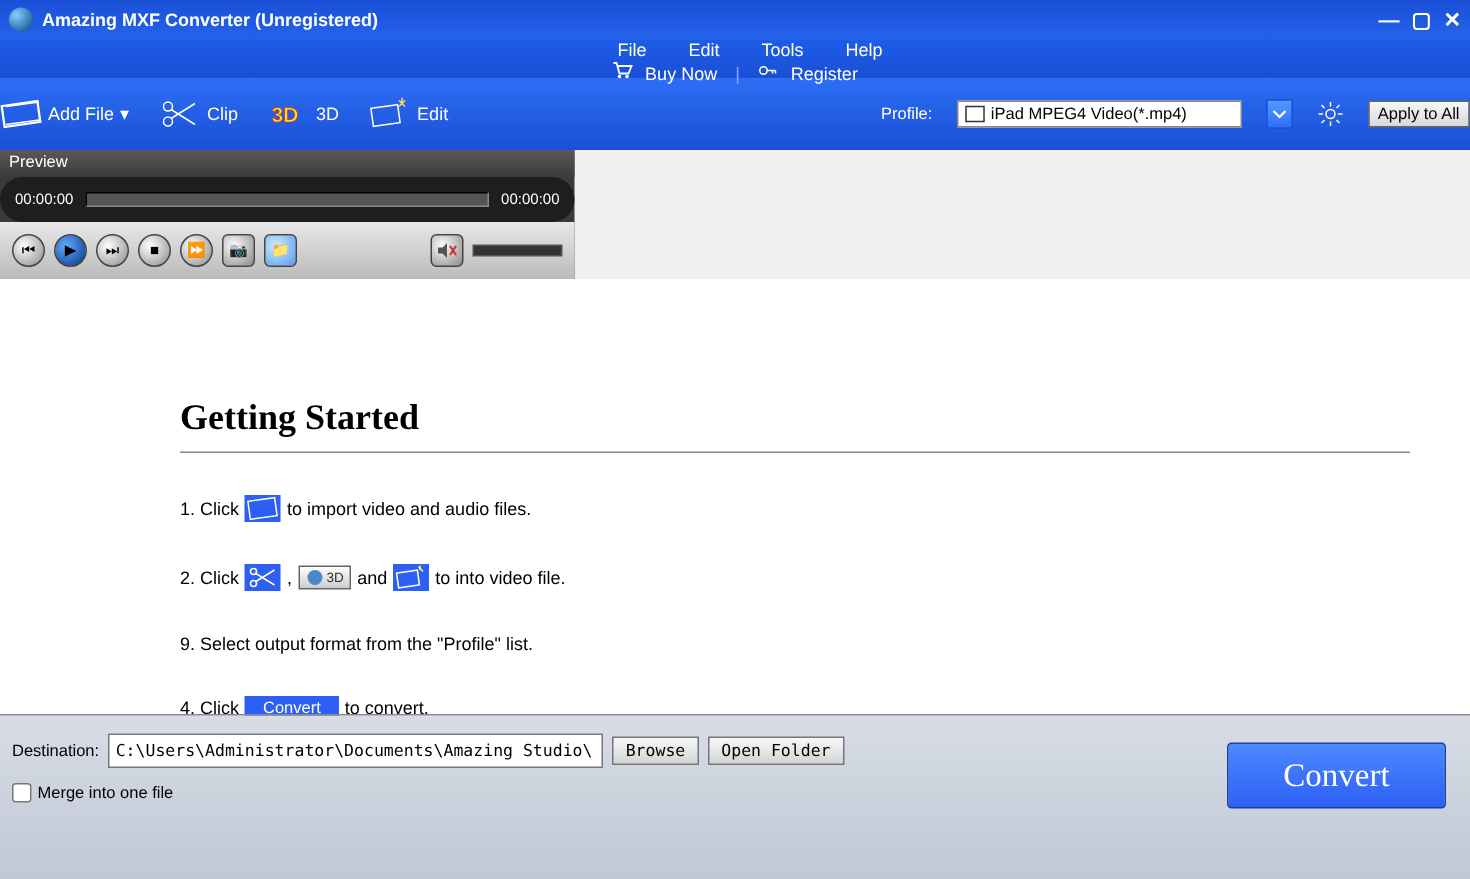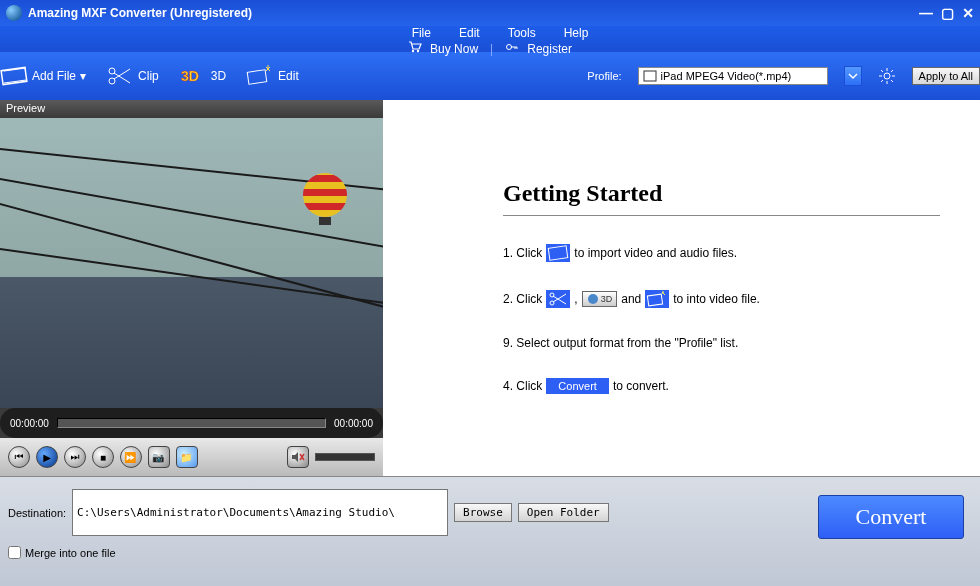--- a/index.html
+++ b/index.html
@@ -18,21 +18,21 @@
 .toolbar { height: 48px; background: linear-gradient(to bottom, #2d6ff5, #1a4fd6); display: flex; align-items: center; padding: 0 0; color: #fff; font-size: 12px; }
 .tbtn { display: flex; align-items: center; gap: 4px; margin-right: 20px; cursor: pointer; }
 .tbtn-icon { width: 28px; height: 22px; }
 .toolbar .spacer { flex: 1; }
 .profile-area { display: flex; align-items: center; gap: 16px; font-size: 11px; }
 .profile-sel { background: #fff; color: #000; padding: 2px 4px; display: flex; align-items: center; border: 1px solid #888; font-family: monospace; font-size: 11px; width: 190px; }
 .profile-dd { width: 18px; height: 20px; background: linear-gradient(to bottom, #5599ff, #2d6ff5); border: 1px solid #1a4fd6; display:flex; align-items:center; justify-content:center; cursor: pointer; }
 .gear { width: 18px; height: 18px; cursor: pointer; }
 .apply-btn { background: linear-gradient(to bottom, #f8f8f8, #d8d8d8); border: 1px solid #666; color: #000; font-size: 11px; padding: 2px 6px; cursor: pointer; }
 
-.main { height: 376px; display: flex; background: #f0f0f0; }
+.main { height: 376px; display: flex; background: #f0f0f0; flex-direction: column; }
 .preview-pane { width: 383px; display: flex; flex-direction: column; background: #3a3a3a; }
 .preview-hdr { height: 18px; background: linear-gradient(to bottom, #5a5a5a, #3a3a3a); color: #fff; font-size: 11px; padding: 2px 6px; }
 .preview-img { flex: 1; position: relative; background: linear-gradient(to bottom, #9fb8b8 0%, #8fa8a5 55%, #4a5868 55%, #3a4555 100%); overflow: hidden; }
 .wire { position: absolute; background: #1a1a1a; height: 2px; width: 500px; transform-origin: 0 0; }
 .balloon { position: absolute; top: 55px; right: 36px; width: 44px; height: 52px; }
 .balloon .env { width: 44px; height: 44px; border-radius: 50%; background: repeating-linear-gradient(0deg, #e8c020 0 7px, #d02828 7px 14px); }
 .balloon .basket { width: 12px; height: 8px; background: #333; margin: 0 auto; }
 .timeline { height: 30px; background: #1e1e1e; display: flex; align-items: center; padding: 0 10px; color: #fff; font-size: 10px; gap: 8px; border-radius: 15px; }
 .timeline .track { flex: 1; height: 10px; background: #555; border: 1px inset #333; }
 .controls { height: 38px; background: linear-gradient(to bottom, #e8e8e8, #bababa); display: flex; align-items: center; padding: 0 8px; gap: 6px; }
@@ -44,21 +44,21 @@
 
 .content { flex: 1; background: #fff; padding: 80px 40px 20px 120px; font-family: "Courier New", monospace; font-size: 13px; color: #000; }
 .gs-title { font-size: 24px; font-weight: bold; font-family: Georgia, serif; padding-bottom: 8px; border-bottom: 1px solid #888; margin-bottom: 28px; }
 .gs-step { margin-bottom: 28px; font-size: 12px; display: flex; align-items: center; flex-wrap: wrap; gap: 4px; font-family: monospace; }
 .inline-icon { width: 24px; height: 18px; background: #2d5ff5; display: inline-block; vertical-align: middle; }
 .inline-3d { background: linear-gradient(to bottom,#fff,#ccc); border:1px solid #666; color:#333; font-size:9px; padding: 1px 4px; display:inline-flex; align-items:center; }
 .inline-convert { background: #2d5ff5; color:#fff; padding: 2px 12px; font-size: 11px; }
 
 .bottom { height: 110px; background: linear-gradient(to bottom, #d8dde5, #c0c8d5); border-top: 1px solid #888; padding: 12px 8px; position: relative; }
 .dest-row { display: flex; align-items: center; gap: 6px; font-size: 11px; font-family: monospace; }
-.dest-input { background: #fff; border: 1px solid #777; padding: 16px 4px; width: 376px; font-family: monospace; font-size: 11px; }
+.dest-input { background: #fff; border: 1px solid #777; padding: 4px 4px; width: 330px; font-family: monospace; font-size: 11px; }
 .smbtn { background: linear-gradient(to bottom,#f8f8f8,#d4d4d4); border: 1px solid #777; padding: 2px 8px; font-size: 11px; cursor: pointer; font-family: monospace; }
 .merge-row { margin-top: 10px; font-size: 11px; font-family: monospace; display: flex; align-items: center; gap: 4px; }
 .convert-btn { position: absolute; right: 16px; top: 18px; width: 146px; height: 44px; background: linear-gradient(to bottom, #4d8aff, #2d5ff5); border: 1px solid #1a3fa5; color: #fff; font-size: 22px; font-family: Georgia, serif; cursor: pointer; border-radius: 3px; }
 .sep { color:#88aaff; padding: 0 4px; }
 </style>
 </head>
 <body>
 
 <div class="titlebar">
   <div class="logo"></div>

